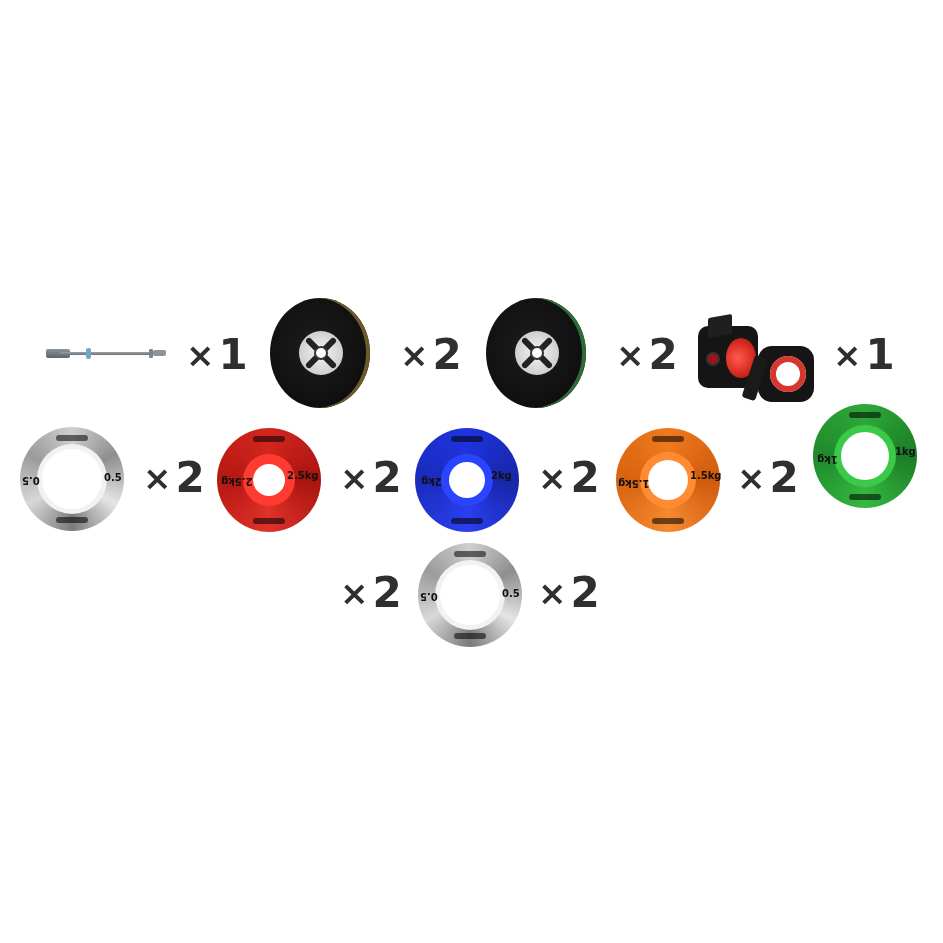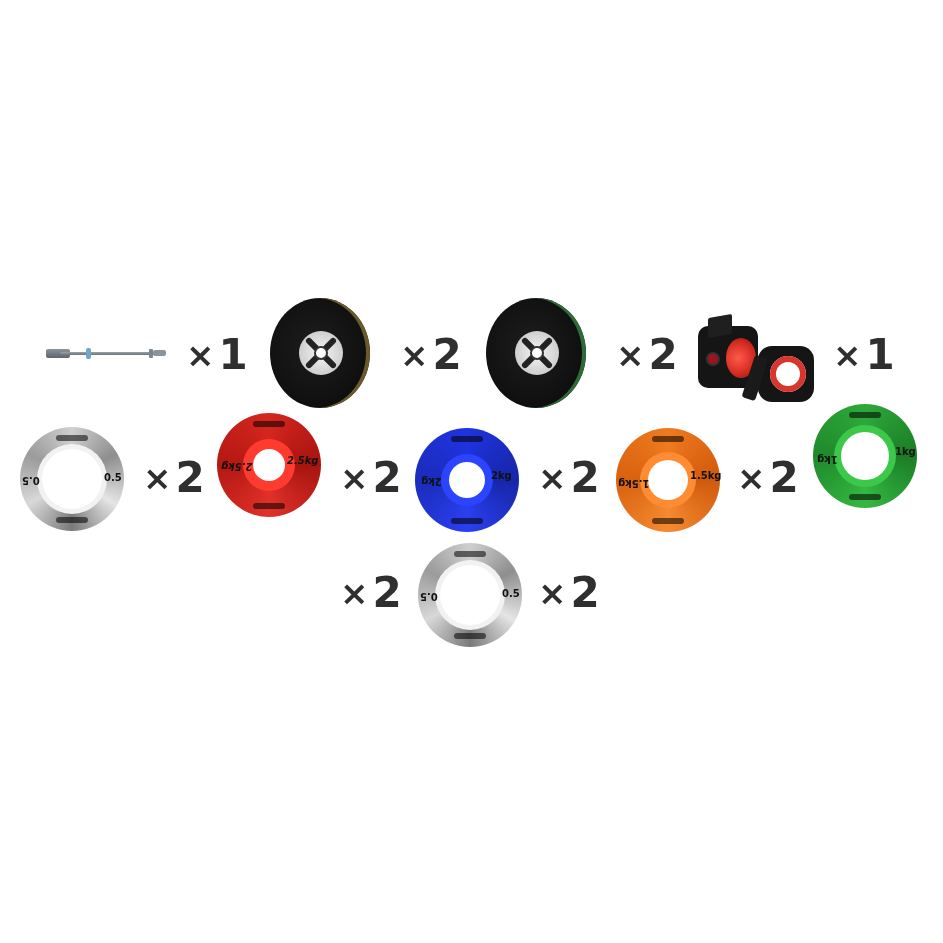--- a/index.html
+++ b/index.html
@@ -101,21 +101,21 @@
   <div class="inner" style="left:22px; top:22px; width:60px; height:60px; box-shadow:0 0 0 5px #f2f2f2;"></div>
   <div class="brand" style="top:8px;"></div>
     <div class="brand" style="top:90px;"></div>
   <div class="lbl" style="left:84px; top:45px;">0.5</div>
   <div class="lbl" style="left:2px; top:48px; transform:rotate(180deg);">0.5</div>
 </div>
 <div class="qty" style="left:143px; top:457px;">
   <span class="x">×</span><span>2</span>
 </div>
 
-<div class="change c-red" style="left:217px; top:413px;font-style:italic;">
+<div class="change c-red" style="left:217px; top:428px;">
   <div class="inner" style="left:36px; top:36px; width:32px; height:32px; box-shadow:0 0 0 10px #ff3b30;"></div>
   <div class="brand" style="top:8px;"></div>
     <div class="brand" style="top:90px;"></div>
   <div class="lbl" style="left:70px; top:42px;">2.5kg</div>
   <div class="lbl" style="left:4px; top:48px; transform:rotate(180deg);">2.5kg</div>
 </div>
 <div class="qty" style="left:340px; top:457px;">
   <span class="x">×</span><span>2</span>
 </div>
 

